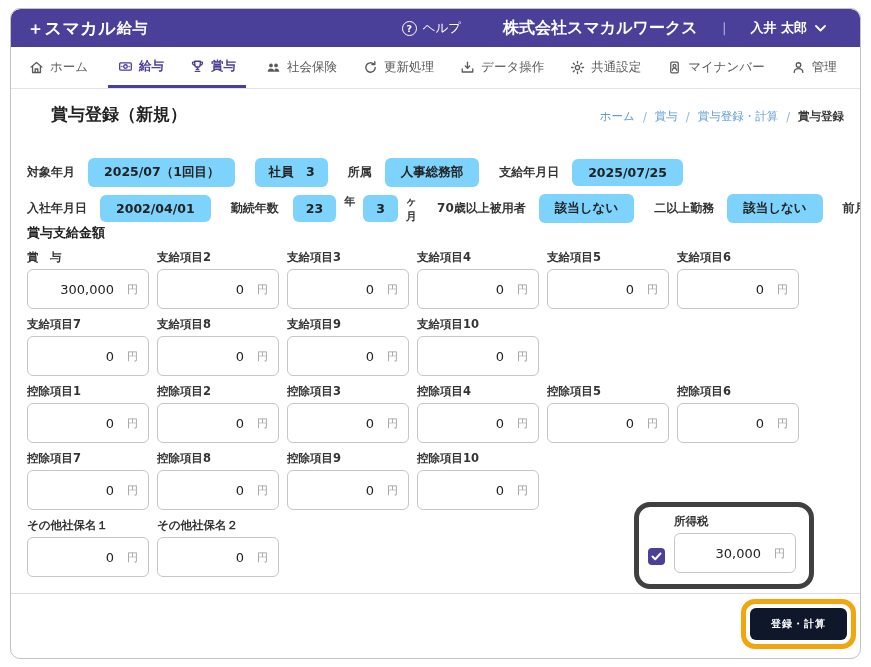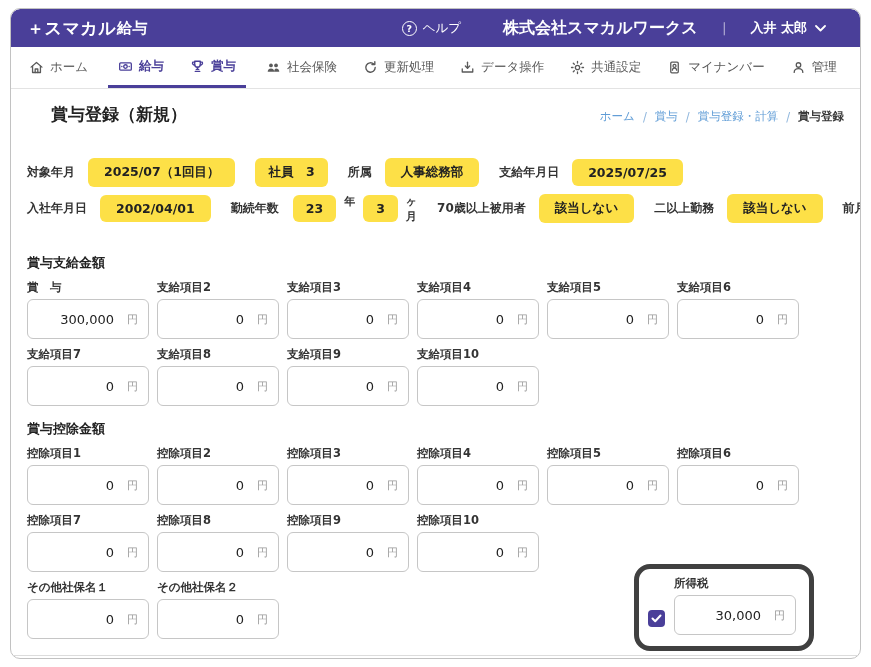--- a/index.html
+++ b/index.html
@@ -39,51 +39,51 @@
   .breadcrumb { display:flex; align-items:center; gap:8px; font-size:11.5px; padding-bottom:2px; }
   .bc-link { color:#5f9cd6; cursor:pointer; }
   .bc-sep { color:#8fb6dd; }
   .bc-current { color:#3b3b3b; font-weight:600; }
 
   
   .info-rows { margin-top:32px; display:flex; flex-direction:column; gap:6px; }
   .info-row { display:flex; align-items:center; gap:20px; }
   .info-group { display:flex; align-items:center; gap:13px; }
   .info-label { font-size:12px; font-weight:600; color:#333; white-space:nowrap; }
-  .chip { background:#fde047; border-radius:6px; padding:6px 16px; font-size:12.5px;
+  .chip { background:#7dd3fc; border-radius:6px; padding:6px 16px; font-size:12.5px;
     font-weight:600; color:#222; white-space:nowrap; }
   .chip.slim { padding:6px 13px; }
   .tenure-unit { font-size:11px; font-weight:600; color:#333; align-self:flex-start; margin-top:1px; }
   .tenure { gap:8px; }
   .tenure .info-label { margin-right:6px; }
 
   
-  .section-title { font-size:13px; font-weight:bold; color:#222; margin-top:30px; margin-bottom:8px; }
+  .section-title { font-size:13px; font-weight:bold; color:#222; margin-bottom:8px; }
   .section-title.second { margin-top:14px; }
   .field-row { display:flex; gap:8px; margin-bottom:8px; align-items:flex-start; }
   .field { width:122px; flex:0 0 auto; }
   .field-label { font-size:11.5px; font-weight:600; color:#333; margin-bottom:4px; white-space:nowrap; }
   .field-box { height:40px; border:1px solid #c6c6c6; border-radius:6px; background:#fff;
     display:flex; align-items:center; justify-content:flex-end; gap:13px; padding:0 10px; cursor:text; }
   .field-value { font-size:13px; color:#222; }
   .field-unit { font-size:11px; color:#999; }
   .flex-spacer { flex:1 1 auto; }
 
   
   .tax-ring { display:flex; align-items:stretch; gap:9px; border:5px solid #404040;
     border-radius:16px; padding:7px 13px 11px 9px; margin-right:30px; margin-top:-16px; margin-bottom:-10px; }
   .checkbox { width:17px; height:17px; background:#4a3f99; border-radius:4px; cursor:pointer;
     display:flex; align-items:center; justify-content:center; align-self:flex-end; margin-bottom:8px; }
 
   
   .footer { border-top:1px solid #dcdcdc; margin-top:14px; padding:5px 4px 0 0;
     display:flex; justify-content:flex-end; }
   .btn-ring { border:5px solid #f2a60d; border-radius:14px; padding:4px; }
-  .submit-btn { background:#7f1d1d; color:#fff; border:none; border-radius:6px;
-    font-family:Liberation Sans, sans-serif; font-size:13px; font-weight:bold; padding:9px 21px; cursor:pointer; letter-spacing:1px; }
+  .submit-btn { background:#0f172a; color:#fff; border:none; border-radius:6px;
+    font-family:Liberation Sans, sans-serif; font-size:10px; font-weight:bold; padding:9px 21px; cursor:pointer; letter-spacing:1px; }
 </style>
 </head>
 <body>
 
 <div class="stage">
 <div class="window">
 
   <header class="topbar">
     <div class="logo">
       <span>＋</span>
@@ -309,21 +309,20 @@
       </div>
       <div class="field">
         <div class="field-label">支給項目10</div>
         <div class="field-box">
           <span class="field-value">0</span>
           <span class="field-unit">円</span>
         </div>
       </div>
     </div>
 
-    <div class="section-title second">賞与控除金額</div>
     <div class="field-row">
       <div class="field">
         <div class="field-label">控除項目1</div>
         <div class="field-box">
           <span class="field-value">0</span>
           <span class="field-unit">円</span>
         </div>
       </div>
       <div class="field">
         <div class="field-label">控除項目2</div>

